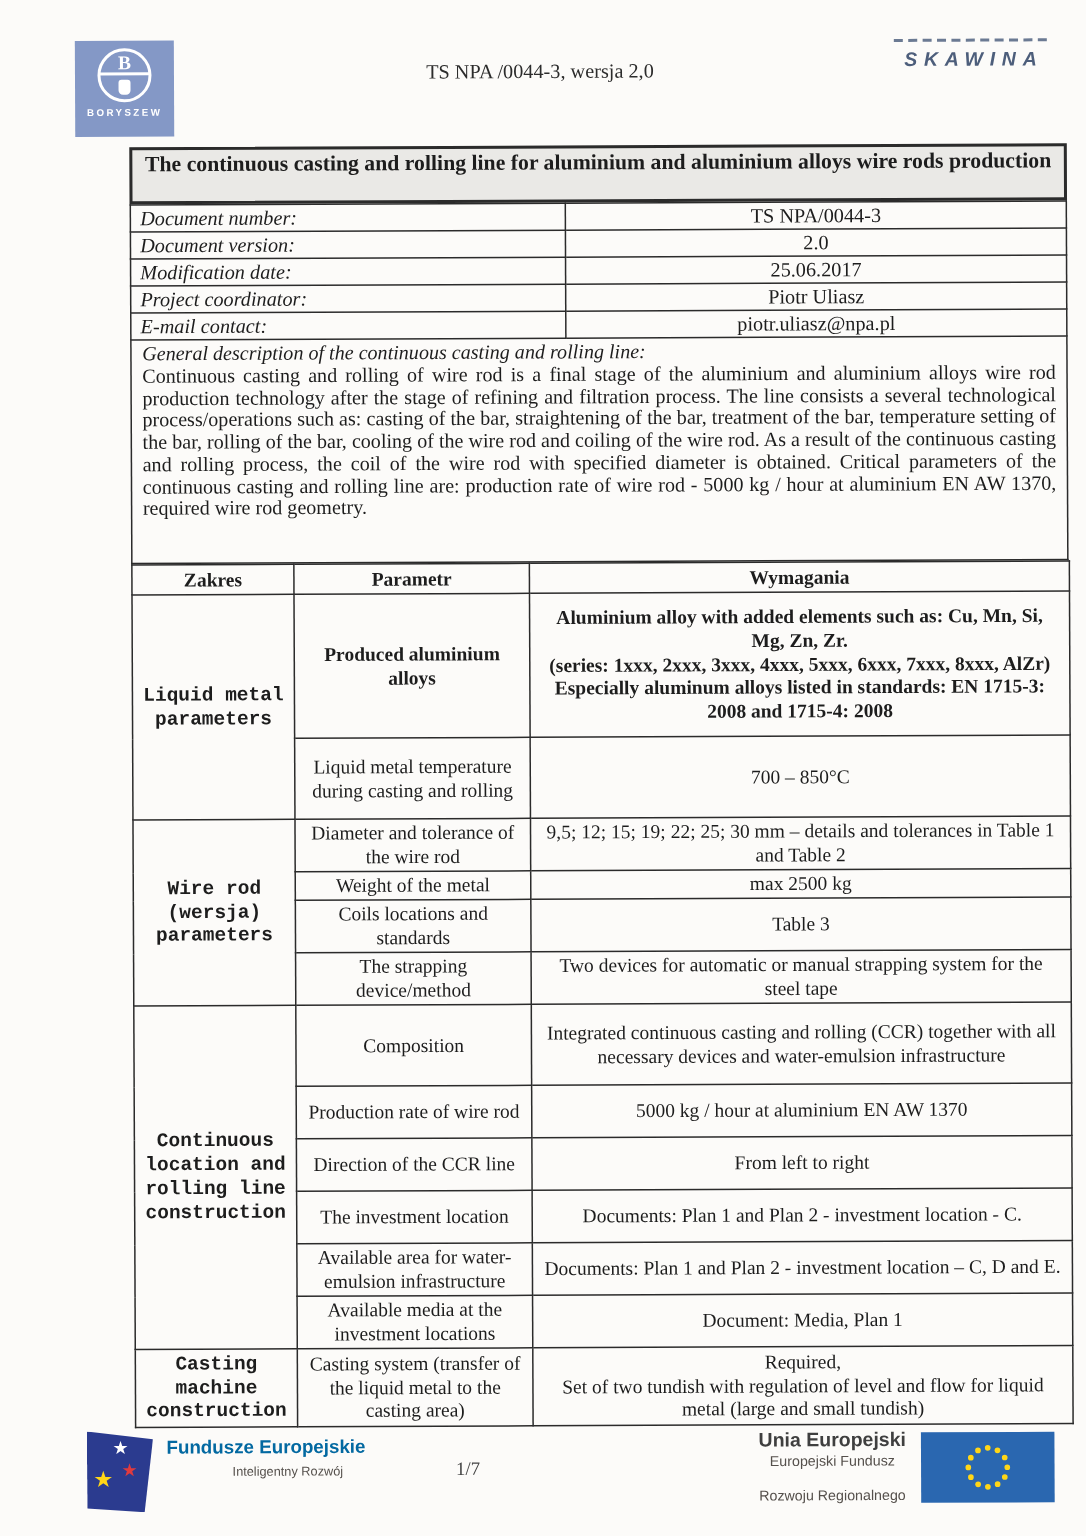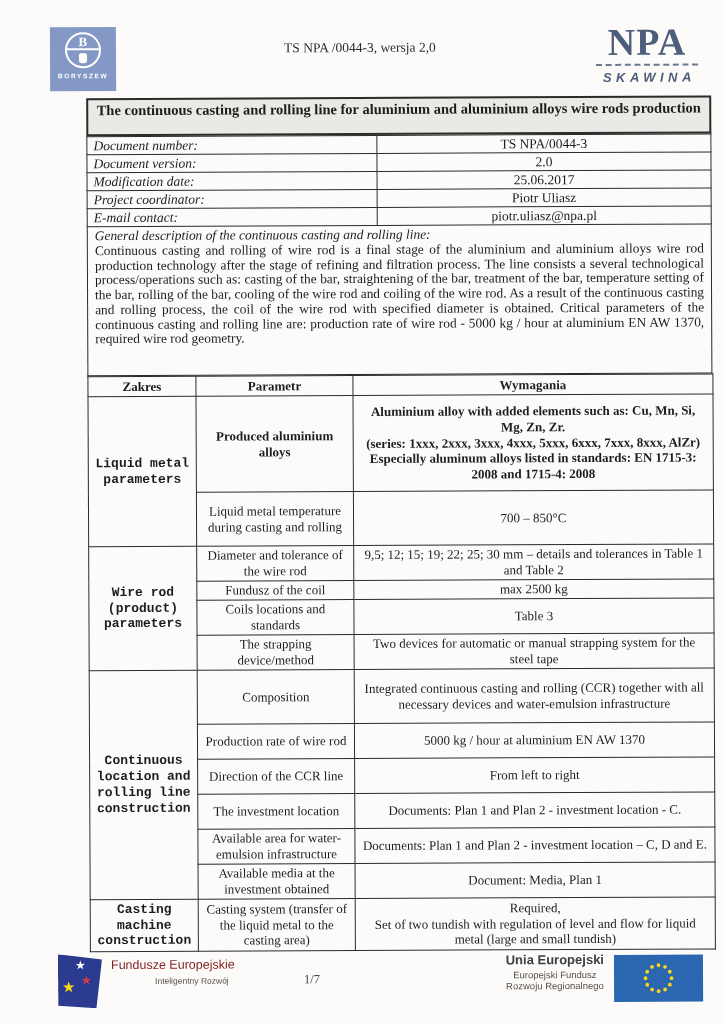--- a/index.html
+++ b/index.html
@@ -59,21 +59,21 @@
 
   
   .footer { position:absolute; left:0; top:948px; width:724px; height:76px; font-family:"Liberation Sans",sans-serif; color:#3c3c3c; }
   .f-left { position:absolute; left:56px; top:5px; display:flex; }
   .f-flag { position:relative; width:44px; height:54px; background:#2b3b8f; clip-path:polygon(0 0, 100% 10%, 87% 100%, 0 95%); }
   .f-star { position:absolute; font-size:12px; line-height:12px; }
   .f-star.white { color:#ffffff; left:17px; top:5px; }
   .f-star.red   { color:#e03a3e; left:23px; top:20px; }
   .f-star.yellow{ color:#ffd617; left:4px;  top:27px; font-size:15px; }
   .f-left-text { margin-left:9px; padding-top:5px; }
-  .f-name { font-weight:normal; font-size:12.5px; line-height:13.5px; color:#7f1d1d; }
+  .f-name { font-weight:bold; font-size:12.5px; line-height:13.5px; color:#0369a1; }
   .f-sub { font-size:8.5px; margin-top:3px; color:#55504c;padding-left:44px; }
 
   .page-num { position:absolute; left:288px; top:24px; width:44px; text-align:center; font-family:"Liberation Serif",serif; font-size:12.5px; color:#444; }
 
   .f-right-text { position:absolute; right:122px; top:6px; text-align:right; }
   .eu-name { font-weight:bold; font-size:13px; line-height:14px; color:#3f3f3f; }
   .eu-sub { font-size:9.5px; line-height:11px; margin-top:2px; color:#55504c;text-align:center; }
   .eu-flag { position:absolute; left:612px; top:8px; width:89px; height:47px; background:#2a67b0; }
 </style>
 </head>
@@ -87,21 +87,20 @@
       <span class="b-letter">B</span>
       <div class="b-line"></div>
       <div class="b-flask"></div>
     </div>
     <div class="b-name">BORYSZEW</div>
   </div>
 
   <div class="doc-ref">TS NPA /0044-3, wersja 2,0</div>
 
   <div class="npa">
-    <div class="npa-name">NPA</div>
     <div class="npa-line"></div>
     <div class="npa-city">SKAWINA</div>
   </div>
 
   <div class="doc">
 
     <div class="title-box">The continuous casting and rolling line for aluminium and aluminium alloys wire rods production</div>
 
     <table class="meta">
       <tbody>
@@ -154,26 +153,26 @@
           <div>(series: 1xxx, 2xxx, 3xxx, 4xxx, 5xxx, 6xxx, 7xxx, 8xxx, AlZr)</div>
           <div>Especially aluminum alloys listed in standards: EN 1715-3: 2008 and 1715-4: 2008</div>
         </td>
       </tr>
       <tr class="h54">
         <td>Liquid metal temperature during casting and rolling</td>
         <td>700 – 850°C</td>
       </tr>
 
       <tr class="h35">
-        <td rowspan="4" class="scope">Wire rod (product) parameters</td>
+        <td rowspan="4" class="scope">Wire rod (wersja) parameters</td>
         <td>Diameter and tolerance of the wire rod</td>
         <td>9,5; 12; 15; 19; 22; 25; 30 mm – details and tolerances in Table 1 and Table 2</td>
       </tr>
       <tr class="h19">
-        <td>Fundusz of the coil</td>
+        <td>Weight of the metal</td>
         <td>max 2500 kg</td>
       </tr>
       <tr class="h35">
         <td>Coils locations and standards</td>
         <td>Table 3</td>
       </tr>
       <tr class="h35">
         <td>The strapping device/method</td>
         <td>Two devices for automatic or manual strapping system for the steel tape</td>
       </tr>
@@ -193,21 +192,21 @@
       </tr>
       <tr class="h35">
         <td>The investment location</td>
         <td>Documents: Plan 1 and Plan 2 - investment location - C.</td>
       </tr>
       <tr class="h35">
         <td>Available area for water-emulsion infrastructure</td>
         <td>Documents: Plan 1 and Plan 2 - investment location – C, D and E.</td>
       </tr>
       <tr class="h35">
-        <td>Available media at the investment obtained</td>
+        <td>Available media at the investment locations</td>
         <td>Document: Media, Plan 1</td>
       </tr>
 
       <tr class="h52">
         <td class="scope">Casting machine construction</td>
         <td>Casting system (transfer of the liquid metal to the casting area)</td>
         <td>
           <div>Required,</div>
           <div>Set of two tundish with regulation of level and flow for liquid metal (large and small tundish)</div>
         </td>
@@ -227,21 +226,21 @@
         <div class="f-name">Fundusze Europejskie</div>
         <div class="f-sub">Inteligentny Rozwój</div>
       </div>
     </div>
 
     <div class="page-num">1/7</div>
 
     <div class="f-right-text">
       <div class="eu-name">Unia Europejski</div>
       <div class="eu-sub">Europejski Fundusz</div>
-      <div class="eu-sub" style="margin-top:0;">Rozwoju Regionalnego</div>
+      <div class="eu-sub" style="margin-top:12px;">Rozwoju Regionalnego</div>
     </div>
 
     <div class="eu-flag">
       <svg width="89" height="47" viewBox="0 0 89 47">
         <g fill="#ffd617">
           <circle cx="44.5" cy="10.5" r="1.9"></circle>
               <circle cx="51" cy="12.2" r="1.9"></circle>
           <circle cx="55.8" cy="17" r="1.9"></circle>
               <circle cx="57.5" cy="23.5" r="1.9"></circle>
           <circle cx="55.8" cy="30" r="1.9"></circle>

